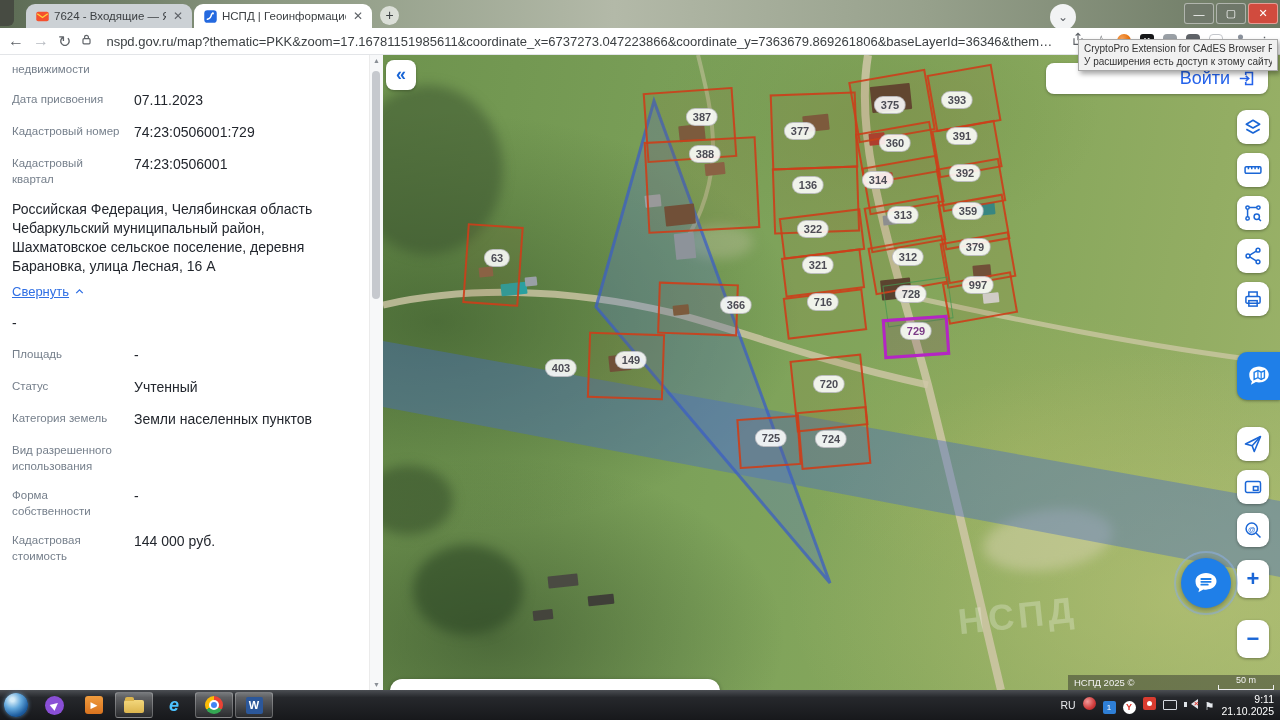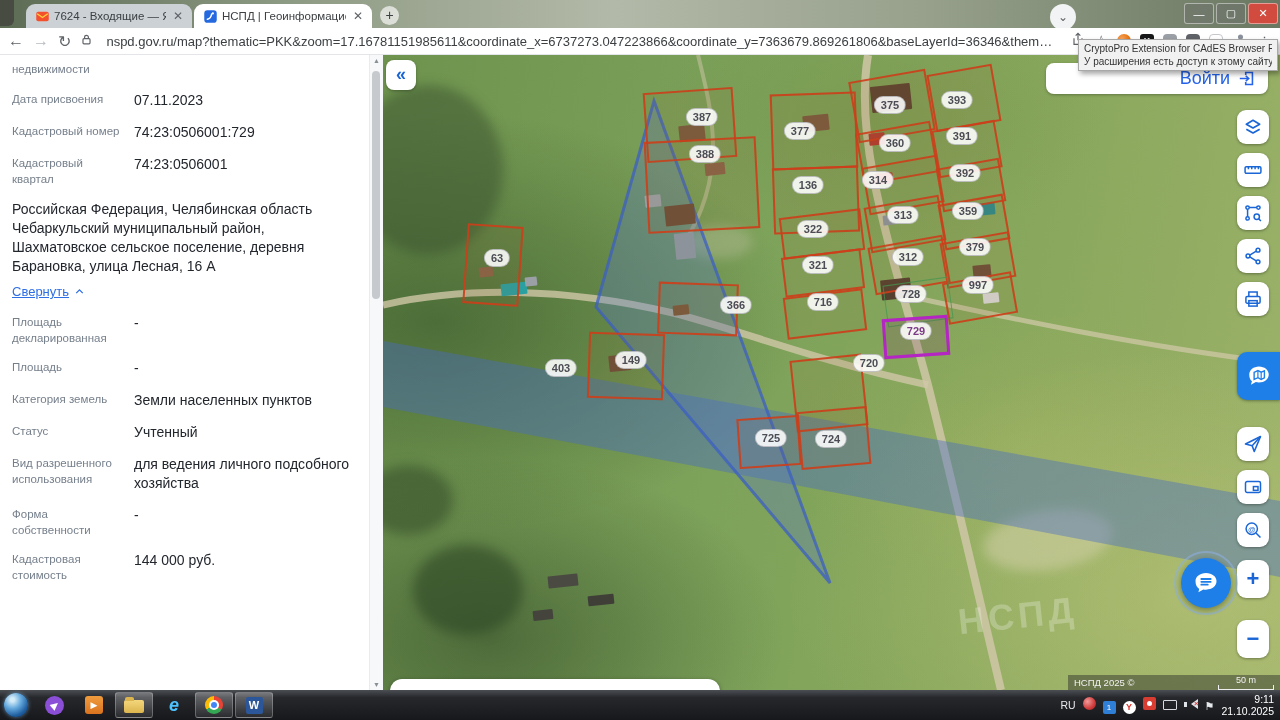--- a/index.html
+++ b/index.html
@@ -217,38 +217,36 @@
         </div>
         <div class="row">
           <div class="val">Российская Федерация, Челябинская область Чебаркульский муниципальный район, Шахматовское сельское поселение, деревня Барановка, улица Лесная, 16 А<div class="collapse-link">
               <span>Свернуть</span>
               <svg viewBox="0 0 24 24" width="13" height="13" fill="none" stroke="#2f6fe4" stroke-width="2.4">
                 <path d="M6 15l6-6 6 6"></path>
               </svg>
             </div></div>
         </div>
         <div class="row">
-          <div class="lab">Площадь декларированная</div>
           <div class="val">-</div>
         </div>
         <div class="row">
           <div class="lab">Площадь</div>
           <div class="val">-</div>
         </div>
         <div class="row">
+          <div class="lab">Статус</div>
+          <div class="val">Учтенный</div>
+        </div>
+        <div class="row">
           <div class="lab">Категория земель</div>
           <div class="val">Земли населенных пунктов</div>
         </div>
         <div class="row">
-          <div class="lab">Статус</div>
-          <div class="val">Учтенный</div>
-        </div>
-        <div class="row">
           <div class="lab">Вид разрешенного использования</div>
-          <div class="val">для ведения личного подсобного хозяйства</div>
         </div>
         <div class="row">
           <div class="lab">Форма собственности</div>
           <div class="val">-</div>
         </div>
         <div class="row">
           <div class="lab">Кадастровая стоимость</div>
           <div class="val">144 000 руб.</div>
         </div>
       </div>
@@ -341,21 +339,21 @@
         <div class="parcel s" style="left: 500px; top: 262px; width: 66px; height: 40px; transform: rotate(-4deg);"></div>
         <div class="pbadge s" style="left: 533px; top: 276px;">729</div>
         <div class="parcel" style="left: 275px; top: 228px; width: 80px; height: 52px; transform: rotate(2deg);"></div>
         <div class="pbadge" style="left: 308px; top: 250px; margin-left: 45px;">366</div>
         <div class="parcel" style="left: 82px; top: 170px; width: 56px; height: 80px; transform: rotate(4deg);"></div>
         <div class="pbadge" style="left: 114px; top: 203px;">63</div>
         <div class="pbadge" style="left: 178px; top: 313px;">403</div>
         <div class="parcel" style="left: 205px; top: 278px; width: 76px; height: 66px; transform: rotate(2deg);"></div>
         <div class="pbadge" style="left: 248px; top: 305px;">149</div>
         <div class="parcel" style="left: 410px; top: 302px; width: 72px; height: 72px; transform: rotate(-6deg);"></div>
-        <div class="pbadge" style="left: 446px; top: 308px; margin-left: 40px;">720</div>
+        <div class="pbadge" style="left: 446px; top: 329px;">720</div>
         <div class="parcel" style="left: 355px; top: 362px; width: 62px; height: 50px; transform: rotate(-4deg);"></div>
         <div class="pbadge" style="left: 388px; top: 383px;">725</div>
         <div class="parcel" style="left: 416px; top: 354px; width: 70px; height: 58px; transform: rotate(-5deg);"></div>
         <div class="pbadge" style="left: 448px; top: 384px;">724</div>
       </div>
 
     <div class="watermark">НСПД</div>
 
     <div class="collapse-btn">«</div>
 

